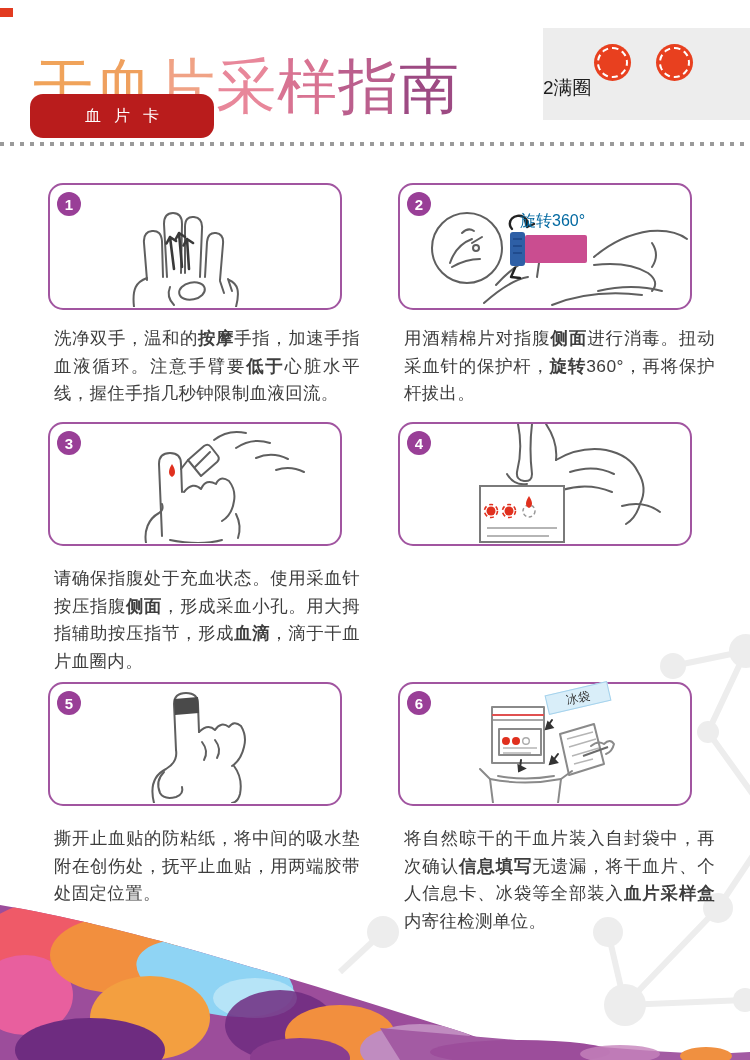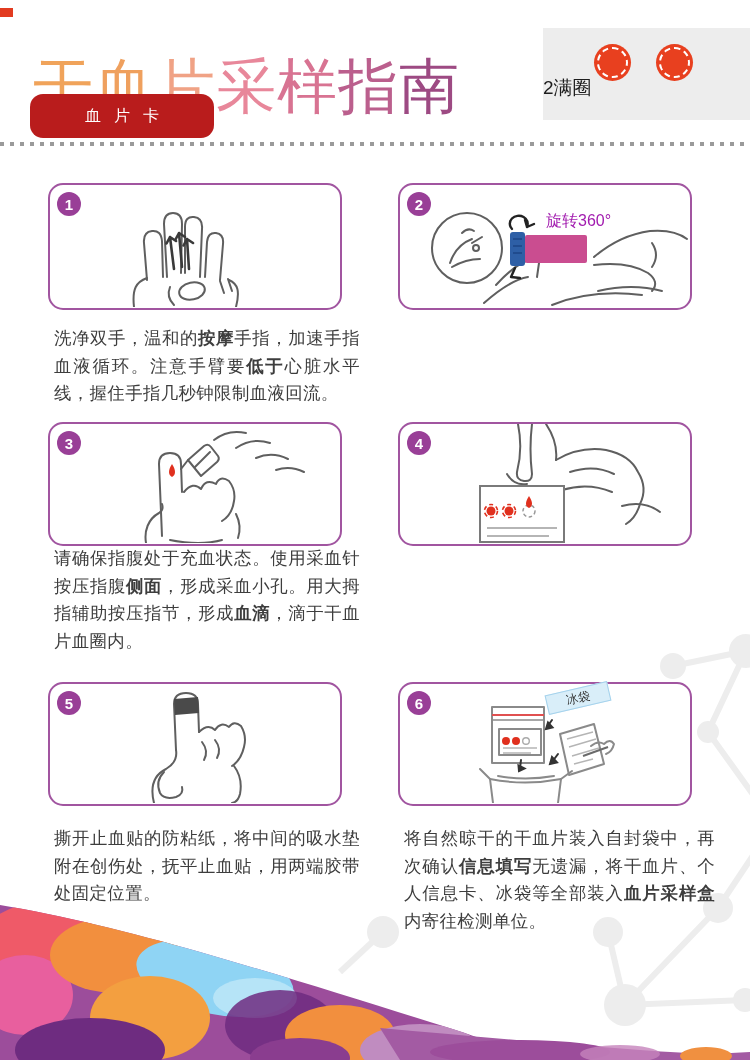--- a/index.html
+++ b/index.html
@@ -22,29 +22,29 @@
   
   .panel-box{position:absolute;width:294px;border:2.5px solid #a155a0;border-radius:15px;
              background:#fff;box-sizing:border-box;z-index:2;}
   .step-badge{position:absolute;left:7px;top:7px;width:24px;height:24px;border-radius:50%;
               background:#993f97;color:#fff;font-size:15px;font-weight:bold;display:flex;
               align-items:center;justify-content:center;z-index:3;}
   .art{position:absolute;left:0;top:0;}
   .instr{position:absolute;margin:8px;font-size:17.4px;line-height:27.5px;color:#3d3d3d;
          text-align:justify;text-justify:inter-character;letter-spacing:.4px;z-index:2;}
   .instr .bold{font-weight:bold;}
-  .rotate-label{position:absolute;left:120px;top:26px;font-size:16px;color:#a21caf;z-index:3;white-space:nowrap;margin-left:26px;}
+  .rotate-label{position:absolute;left:120px;top:26px;font-size:16px;color:#0369a1;z-index:3;white-space:nowrap;}
   .ice-pack{position:absolute;left:146px;top:4px;width:62px;height:18px;background:#d9eef9;
             border:1.5px solid #a5d2ec;transform:rotate(-13deg);display:flex;align-items:center;
             justify-content:center;font-size:12px;color:#333;z-index:3;}
   .b1{left:48px;top:183px;height:127px}.b2{left:398px;top:183px;height:127px}
   .b3{left:48px;top:422px;height:124px}.b4{left:398px;top:422px;height:124px}
   .b5{left:48px;top:682px;height:124px}.b6{left:398px;top:682px;height:124px}
   .t1{left:46px;top:317px;width:306px}.t2{left:396px;top:317px;width:311px}
-  .t3{left:46px;top:537px;width:306px}.t4{left:396px;top:557px;width:311px}
+  .t3{left:46px;top:557px;width:306px}.t4{left:396px;top:557px;width:311px}
   .t5{left:46px;top:817px;width:306px}.t6{left:396px;top:817px;width:311px}
   
   .molecules{position:absolute;left:0;top:0;z-index:0;}
   .splash{position:absolute;left:0;top:900px;z-index:1;}
   .hdr{z-index:2;position:absolute;}
 </style>
 </head>
 <body>
 
 <div id="page">
@@ -246,17 +246,18 @@
           <path d="M146,45 l6.5,-1.5 l-4.5,-5 z"></path>
         <path d="M158,70 L152,78"></path>
           <path d="M150,80 l7,-1.5 l-5,-5.5 z"></path>
         <path d="M121,76 L120,84"></path>
           <path d="M119,87 l5.5,-2.5 l-6,-3 z"></path>
       </g>
     </svg>
   </div>
 
   <p class="instr t1"><span>洗净双手，温和的</span><span class="bold">按摩</span><span>手指，加速手指血液循环。注意手臂要</span><span class="bold">低于</span><span>心脏水平线，握住手指几秒钟限制血液回流。</span></p>
+  <p class="instr t2"><span>用酒精棉片对指腹</span><span class="bold">侧面</span><span>进行消毒。扭动采血针的保护杆，</span><span class="bold">旋转</span><span>360°，再将保护杆拔出。</span></p>
   <p class="instr t3"><span>请确保指腹处于充血状态。使用采血针按压指腹</span><span class="bold">侧面</span><span>，形成采血小孔。用大拇指辅助按压指节，形成</span><span class="bold">血滴</span><span>，滴于干血片血圈内。</span></p>
   <p class="instr t6"><span>将自然晾干的干血片装入自封袋中，再次确认</span><span class="bold">信息填写</span><span>无遗漏，将干血片、个人信息卡、冰袋等全部装入</span><span class="bold">血片采样盒</span><span>内寄往检测单位。</span></p>
   <p class="instr t5"><span>撕开止血贴的防粘纸，将中间的吸水垫附在创伤处，抚平止血贴，用两端胶带处固定位置。</span></p>
 
 </div>
 
 </body></html>

